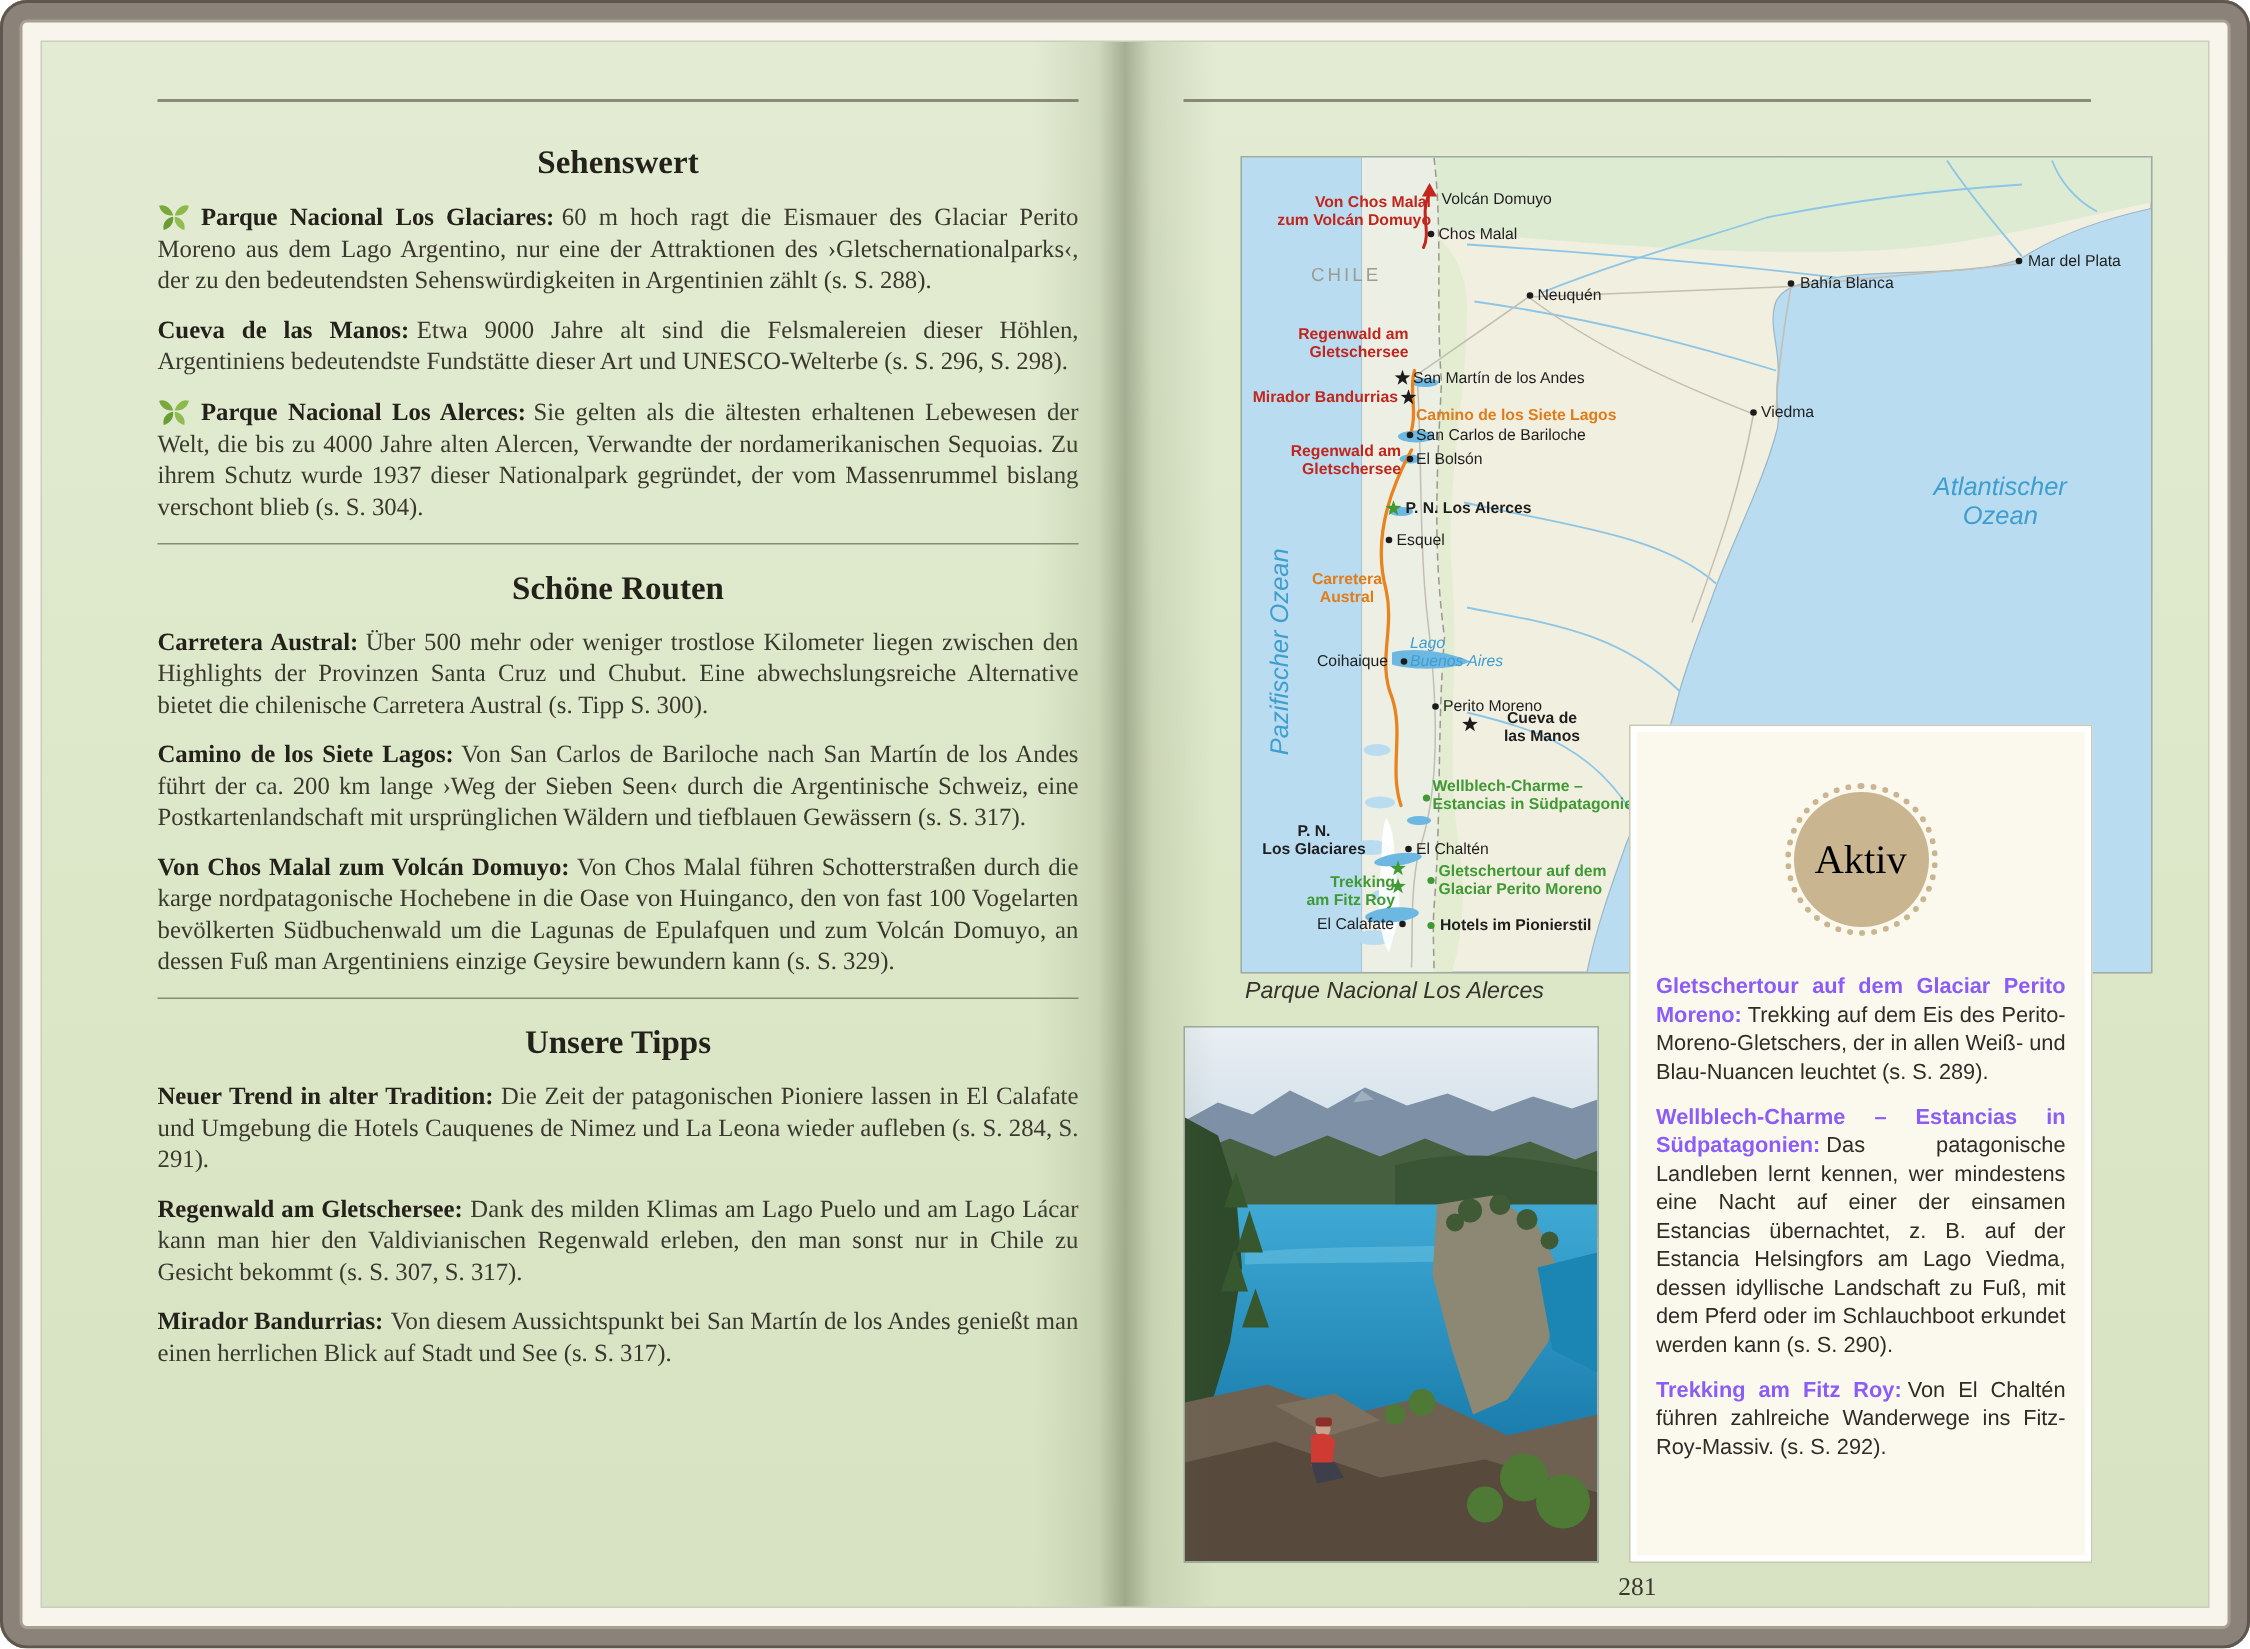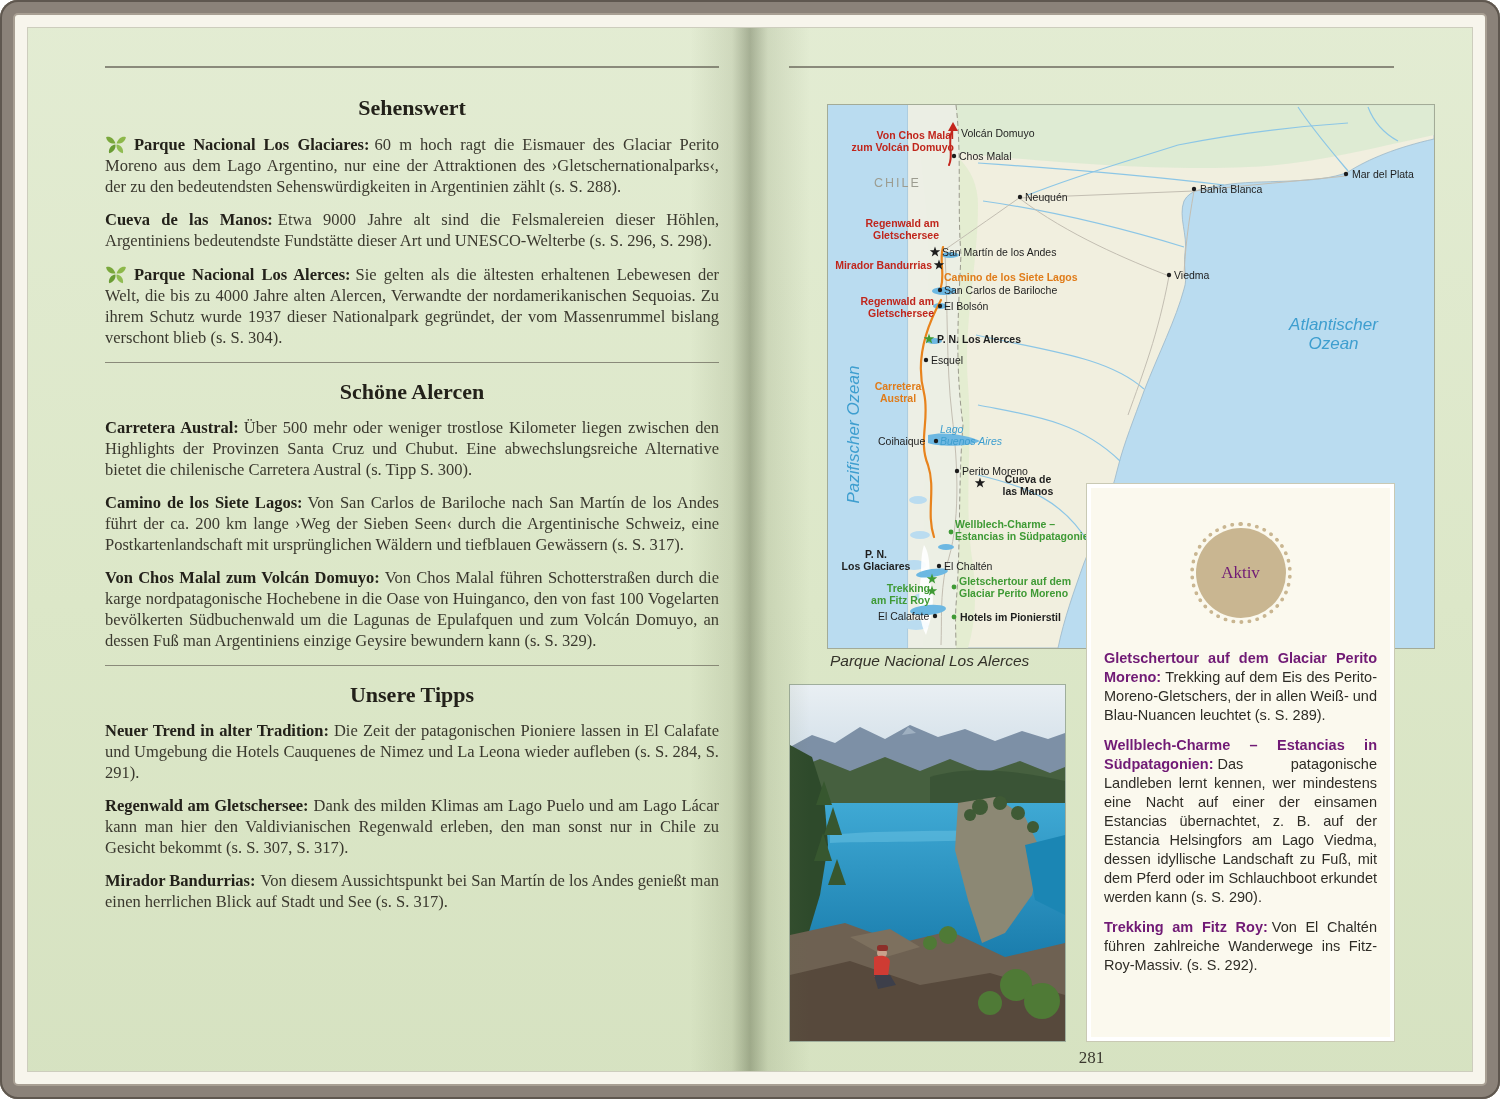--- a/index.html
+++ b/index.html
@@ -48,26 +48,26 @@
      font-style:italic;font-size:15.5px;color:#34322a;}
 
   .photo{position:absolute;left:789px;top:684px;width:275px;height:356px;margin:0;
      border:1px solid #9fae9c;overflow:hidden;background:#cfe0ea;}
 
   
   .aktiv{position:absolute;left:1086px;top:483px;width:307px;height:557px;
      background:#fbf9ee;border:1px solid #c9c9b4;box-shadow:inset 0 0 0 4px #ffffff;}
   .badge{position:absolute;top:44px;left:50%;transform:translateX(-50%);width:90px;height:90px;
      border-radius:50%;background:#c9b691;display:flex;align-items:center;justify-content:center;
-     font-family:"Liberation Serif",serif;font-size:17px;color:#701a75;}
+     font-family:"Liberation Serif",serif;font-size:27px;color:#000000;}
   .badge::before{content:"";position:absolute;inset:-6px;border:4px dotted #c9b691;border-radius:50%;}
   .aktiv-body{position:absolute;left:17px;right:17px;top:165px;font-family:"Liberation Sans",sans-serif;
      font-size:14.5px;line-height:19px;color:#2e2c26;text-align:justify;}
   .aktiv-body p{margin:0 0 11px;}
-  .aktiv-body b{color:#701a75;margin-right:4px;}
+  .aktiv-body b{color:#8b5cf6;margin-right:4px;}
 </style>
 </head>
 <body>
 
 <svg width="0" height="0" style="position:absolute" aria-hidden="true">
   <defs>
     <symbol id="leafsym" viewBox="0 0 32 32">
       <path d="M15.2 15.2 C13 8 7 4 1.6 6 C2.8 12.4 8.8 16.4 15.2 15.2 Z" fill="#7aa83c"></path>
       <path d="M16.8 15.2 C19 8 25 4 30.4 6 C29.2 12.4 23.2 16.4 16.8 15.2 Z" fill="#8db84a"></path>
       <path d="M15.2 16.8 C8.8 17.6 4.4 23.2 6 29.6 C12.4 28 16 22.8 15.2 16.8 Z" fill="#6a9c34"></path>
@@ -89,21 +89,21 @@
             <use href="#leafsym"></use>
           </svg></span><b class="lbl">Parque Nacional Los Glaciares:</b><span>60 m hoch ragt die Eismauer des Glaciar Perito Moreno aus dem Lago Argentino, nur eine der Attraktionen des ›Gletschernationalparks‹, der zu den bedeutendsten Sehenswürdigkeiten in Argentinien zählt (s. S. 288).</span></p>
 
     <p class="item"><b class="lbl">Cueva de las Manos:</b><span>Etwa 9000 Jahre alt sind die Felsmalereien dieser Höhlen, Argentiniens bedeutendste Fundstätte dieser Art und UNESCO-Welterbe (s. S. 296, S. 298).</span></p>
 
     <p class="item"><span class="leaf"><svg viewBox="0 0 32 32">
             <use href="#leafsym"></use>
           </svg></span><b class="lbl">Parque Nacional Los Alerces:</b><span>Sie gelten als die ältesten erhaltenen Lebewesen der Welt, die bis zu 4000 Jahre alten Alercen, Verwandte der nordamerikanischen Sequoias. Zu ihrem Schutz wurde 1937 dieser Nationalpark gegründet, der vom Massenrummel bislang verschont blieb (s. S. 304).</span></p>
 
     <div class="divider"></div>
-    <h2 class="sh">Schöne Alercen</h2>
+    <h2 class="sh">Schöne Routen</h2>
 
     <p class="item"><b class="lbl">Carretera Austral:</b><span>Über 500 mehr oder weniger trostlose Kilometer liegen zwischen den Highlights der Provinzen Santa Cruz und Chubut. Eine abwechslungsreiche Alternative bietet die chilenische Carretera Austral (s. Tipp S. 300).</span></p>
 
     <p class="item"><b class="lbl">Camino de los Siete Lagos:</b><span>Von San Carlos de Bariloche nach San Martín de los Andes führt der ca. 200 km lange ›Weg der Sieben Seen‹ durch die Argentinische Schweiz, eine Postkartenlandschaft mit ursprünglichen Wäldern und tiefblauen Gewässern (s. S. 317).</span></p>
 
     <p class="item"><b class="lbl">Von Chos Malal zum Volcán Domuyo:</b><span>Von Chos Malal führen Schotterstraßen durch die karge nordpatagonische Hochebene in die Oase von Huinganco, den von fast 100 Vogelarten bevölkerten Südbuchenwald um die Lagunas de Epulafquen und zum Volcán Domuyo, an dessen Fuß man Argentiniens einzige Geysire bewundern kann (s. S. 329).</span></p>
 
     <div class="divider"></div>
     <h2 class="sh">Unsere Tipps</h2>
 

